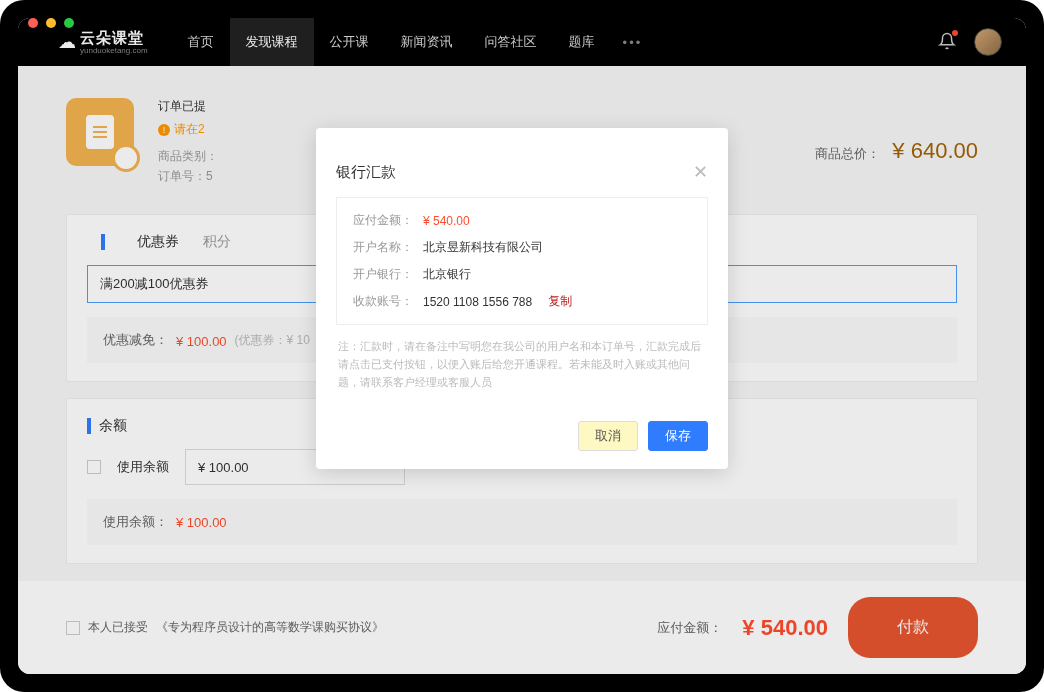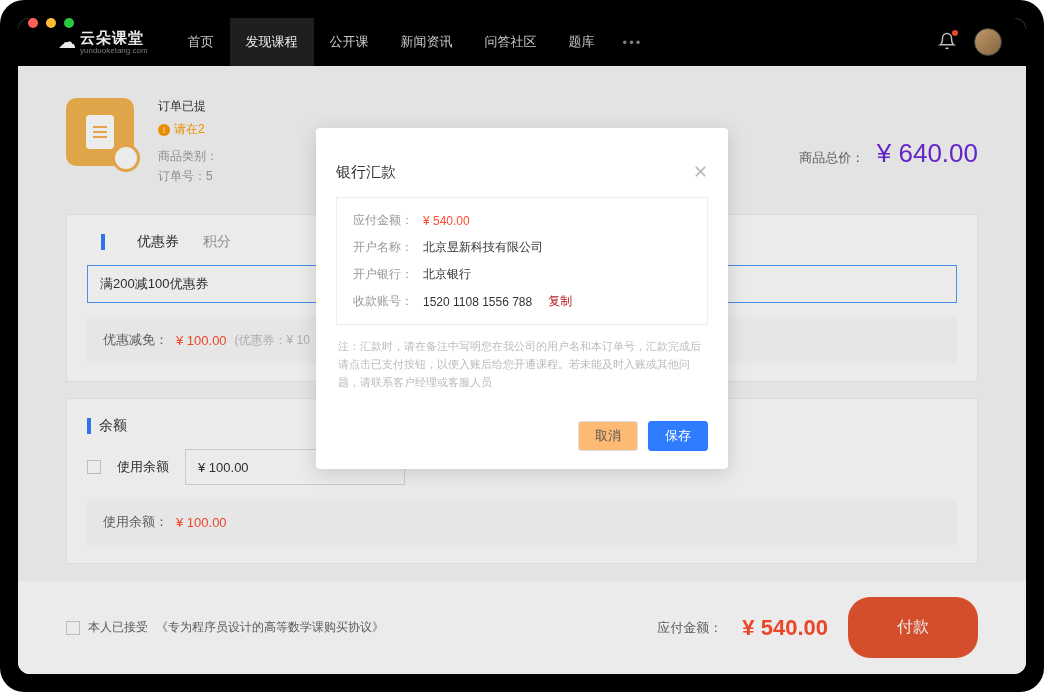--- a/index.html
+++ b/index.html
@@ -69,33 +69,33 @@
     }
     .order-lines { width: 14px; display: flex; flex-direction: column; gap: 3px; z-index: 1; }
     .order-lines span { height: 2px; background: #f5b450; }
     .order-info { flex: 1; }
     .order-title { font-size: 12px; color: #333; margin-bottom: 6px; }
     .order-warn { font-size: 12px; color: #ff9800; display: flex; align-items: center; gap: 4px; margin-bottom: 8px; }
     .order-warn-icon { width: 12px; height: 12px; background: #ff9800; border-radius: 50%; color: #fff; font-size: 9px; display: flex; align-items: center; justify-content: center; }
     .order-meta { font-size: 12px; color: #999; line-height: 20px; }
     .order-total { text-align: right; padding-top: 40px; }
     .order-total-label { font-size: 13px; color: #666; margin-right: 8px; }
-    .order-total-value { font-size: 26px; color: #6d28d9; font-weight: 500; }
+    .order-total-value { font-size: 22px; color: #a16207; font-weight: 500; }
 
     .panel { background: #fff; border: 1px solid #eee; margin-bottom: 16px; padding: 18px 20px; }
     .panel-bar { height: 16px; width: 4px; background: #2f7cff; display: inline-block; vertical-align: middle; margin-right: 8px; }
     .tabs { display: flex; align-items: center; gap: 24px; margin-bottom: 14px; margin-left: 14px; }
     .tab { font-size: 14px; color: #333; cursor: pointer; }
     .tab.muted { color: #999; }
     .coupon-select {
       width: 100%; height: 38px; border: 1px solid #4a9dff; padding: 0 12px;
       font-size: 13px; color: #333; display: flex; align-items: center; background: #fff;
       margin-bottom: 14px;
     }
-    .discount-row { background: #fafafa; padding: 14px 16px; font-size: 13px; display: flex; align-items: center; gap: 8px; }
+    .discount-row { background: #fafafa; padding: 14px 16px; font-size: 13px; display: flex; align-items: flex-end; gap: 8px; }
     .discount-label { color: #666; }
     .discount-value { color: #ff4d2e; font-weight: 500; }
     .discount-note { color: #bbb; font-size: 12px; }
 
     .balance-head { font-size: 14px; color: #333; margin-bottom: 14px; display: flex; align-items: center; }
     .balance-row { display: flex; align-items: center; gap: 16px; margin-bottom: 14px; }
     .checkbox { width: 14px; height: 14px; border: 1px solid #ccc; background: #fff; }
     .balance-label { font-size: 13px; color: #333; }
     .balance-input { width: 220px; height: 36px; border: 1px solid #ddd; padding: 0 12px; font-size: 13px; color: #333; }
     .balance-use { background: #fafafa; padding: 14px 16px; font-size: 13px; display: flex; align-items: center; gap: 8px; }
@@ -119,21 +119,21 @@
     .modal-body { padding: 0 20px 16px; }
     .info-box { border: 1px solid #eee; padding: 14px 16px; font-size: 12px; }
     .info-row { display: flex; gap: 10px; margin-bottom: 10px; align-items: center; }
     .info-row:last-child { margin-bottom: 0; }
     .info-k { color: #999; white-space: nowrap; }
     .info-v { color: #333; }
     .info-v.red { color: #ff4d2e; font-weight: 500; }
     .copy-link { color: #b91c1c; cursor: pointer; margin-left: 6px; }
     .modal-note { font-size: 11px; color: #bbb; line-height: 18px; padding: 12px 2px 0; }
     .modal-foot { padding: 14px 20px 18px; display: flex; justify-content: flex-end; gap: 10px; }
-    .btn { height: 30px; padding: 0 16px; font-size: 13px; border-radius: 3px; cursor: pointer; border: 1px solid #ddd; background: #fdba74; color: #555; }
+    .btn { height: 30px; padding: 0 16px; font-size: 13px; border-radius: 3px; cursor: pointer; border: 1px solid #ddd; background: #fef9c3; color: #555; }
     .btn-primary { background: #2f7cff; border-color: #2f7cff; color: #fff; }
   </style>
 </head>
 <body>
 
 <div class="device-frame">
   <div class="traffic-lights">
     <div class="tl tl-red"></div>
     <div class="tl tl-yellow"></div>
     <div class="tl tl-green"></div>

